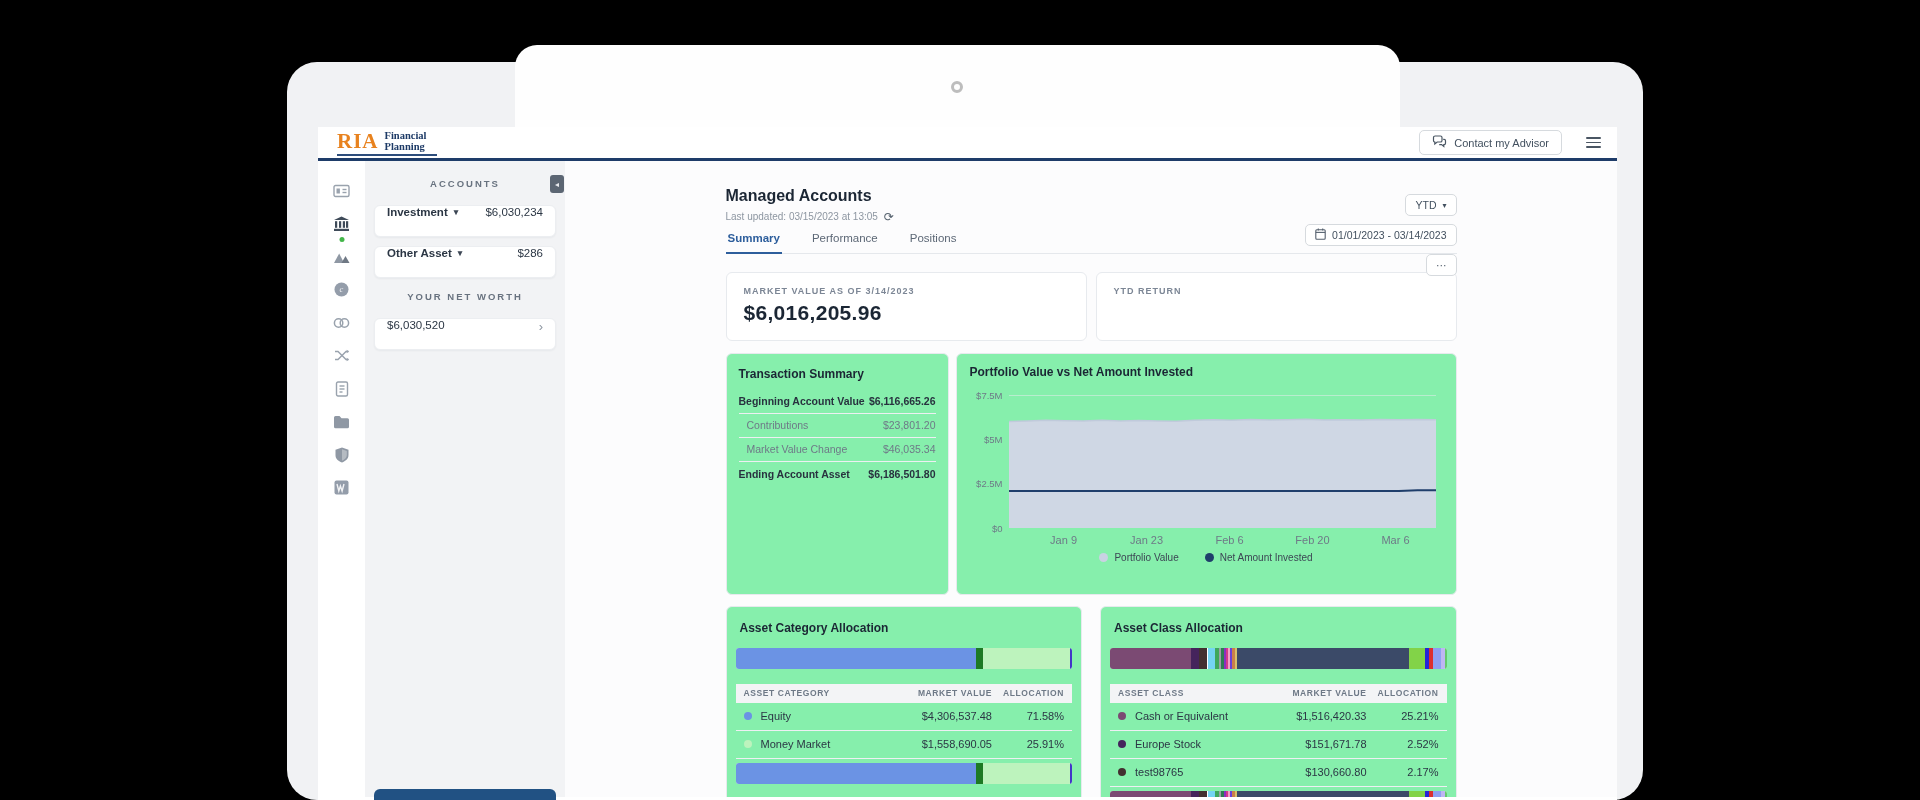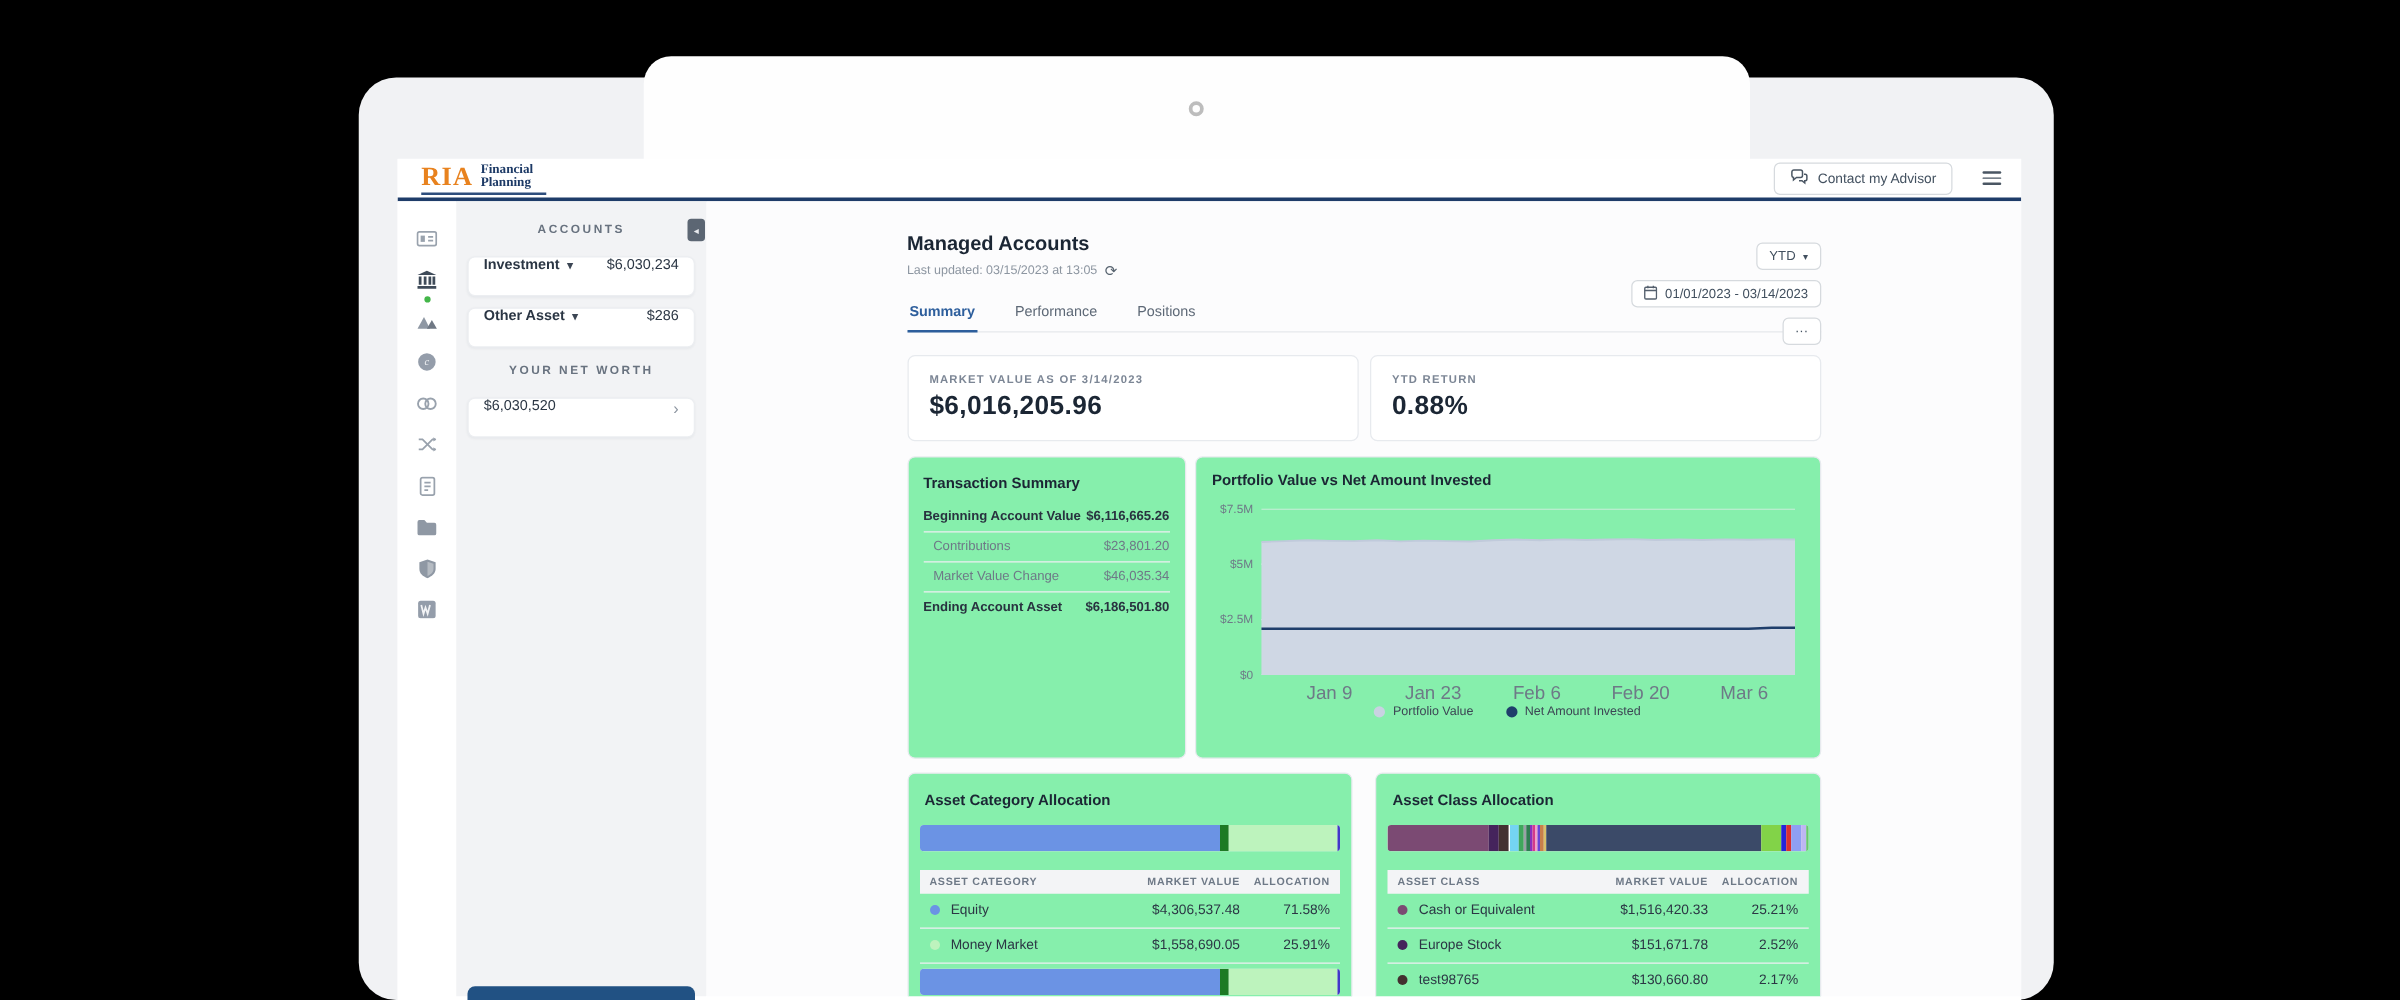--- a/index.html
+++ b/index.html
@@ -74,21 +74,21 @@
   .page-title { font-size:16px; font-weight:700; color:#1b2634; }
   .updated { margin-top:6px; font-size:10px; color:#8d96a1; display:flex;
              align-items:center; gap:6px; }
   .refresh { color:#57636f; font-size:12px; line-height:10px; cursor:pointer; }
   .controls { position:absolute; right:0; top:33px; display:flex; gap:8px; align-items:flex-end;flex-direction:column; }
   .ctrl { border:1px solid #d6dade; border-radius:5px; background:#fff; height:22px;
           display:flex; align-items:center; gap:6px; padding:0 9px; font-size:10.5px;
           color:#42505f; cursor:pointer; white-space:nowrap; }
   .ctrl .caret { font-size:8px; color:#42505f; }
 
-  .tabs { display:flex; gap:28px; border-bottom:1px solid #e5e8ec;margin-top:12px; }
+  .tabs { display:flex; gap:28px; border-bottom:1px solid #e5e8ec; }
   .tab { font-size:11.5px; color:#5d6876; padding:0 2px 8px; cursor:pointer; }
   .tab.active { color:#2d5e9c; font-weight:700; border-bottom:2.5px solid #2d5e9c;
                 margin-bottom:-1.5px; }
 
   .cards-row1 { display:flex; gap:9px; margin-top:18px; }
   .scard { width:361px; height:69px; background:#fff; border:1px solid #e7eaee;
            border-radius:6px; padding:13px 17px; }
   .scard-label { font-size:9px; letter-spacing:1px; color:#7c8695; font-weight:700; }
   .scard-value { font-size:21px; color:#1b2634; font-weight:600; margin-top:5px;
                  letter-spacing:.3px; }
@@ -101,21 +101,21 @@
   .ts-row { display:flex; justify-content:space-between; align-items:center;
             height:24px; font-size:10.5px; color:#6e7987; }
   .ts-row.sep { border-bottom:1px solid #edeff2; }
   .ts-row.bold { color:#28323f; font-weight:700; }
   .ts-row .ind { padding-left:8px; }
 
   .chart-card { width:501px; height:242px; padding:11px 13px; position:relative; }
   .plot { position:absolute; left:52px; top:41px; width:427px; height:133px; }
   .ytick { position:absolute; left:6px; width:40px; text-align:right; font-size:9.5px;
            color:#6e7987; }
-  .xtick { position:absolute; top:180px; width:50px; text-align:center; font-size:15px;
+  .xtick { position:absolute; top:180px; width:50px; text-align:center; font-size:11px;
            color:#6e7987; }
   .chart-legend { position:absolute; left:0; right:0; top:198px; display:flex;
                   justify-content:center; gap:26px; }
   .legend-item { display:flex; align-items:center; gap:6px; font-size:10px; color:#3c4654; }
   .legend-dot { width:9px; height:9px; border-radius:50%; display:inline-block; }
 
   .cards-row3 { display:flex; gap:18px; margin-top:11px; }
   .alloc-card { width:358px; height:250px; padding:14px 9px 0; overflow:hidden; }
   .alloc-title { font-size:12px; font-weight:700; color:#1b2634; padding-left:4px; }
   .alloc-bar { margin-top:13px; height:21px; border-radius:3px; overflow:hidden;
@@ -331,21 +331,20 @@
             <div class="tab">Positions</div>
           </div>
 
           <div class="cards-row1">
             <div class="scard">
               <div class="scard-label">MARKET VALUE AS OF 3/14/2023</div>
               <div class="scard-value">$6,016,205.96</div>
             </div>
             <div class="scard">
               <div class="scard-label">YTD RETURN</div>
-              <div class="scard-value">0.88%</div>
             </div>
           </div>
 
           <div class="cards-row2">
             <div class="card ts-card">
               <div class="card-title">Transaction Summary</div>
               <div class="ts-table">
                 <div class="ts-row bold sep">
                   <span>Beginning Account Value</span>
                   <span>$6,116,665.26</span>

